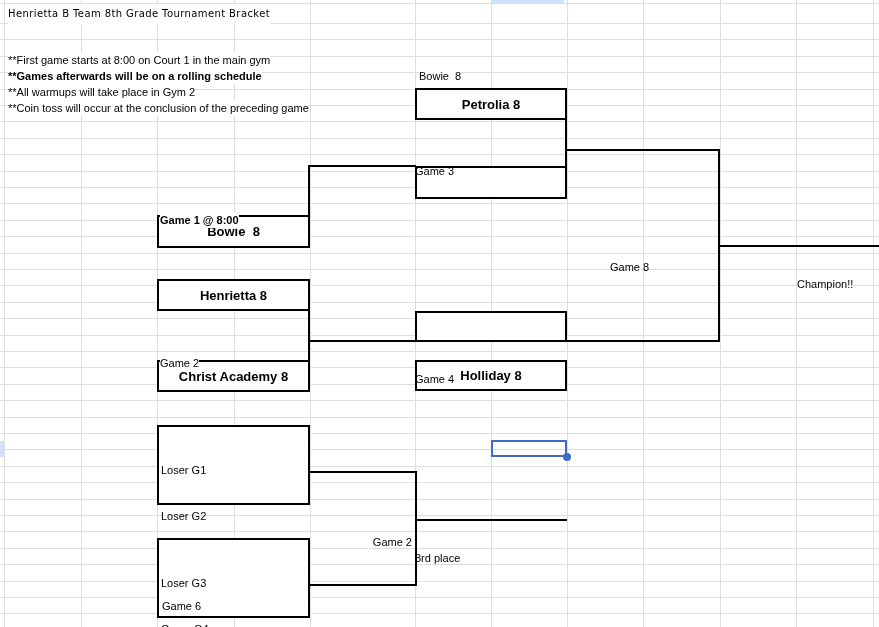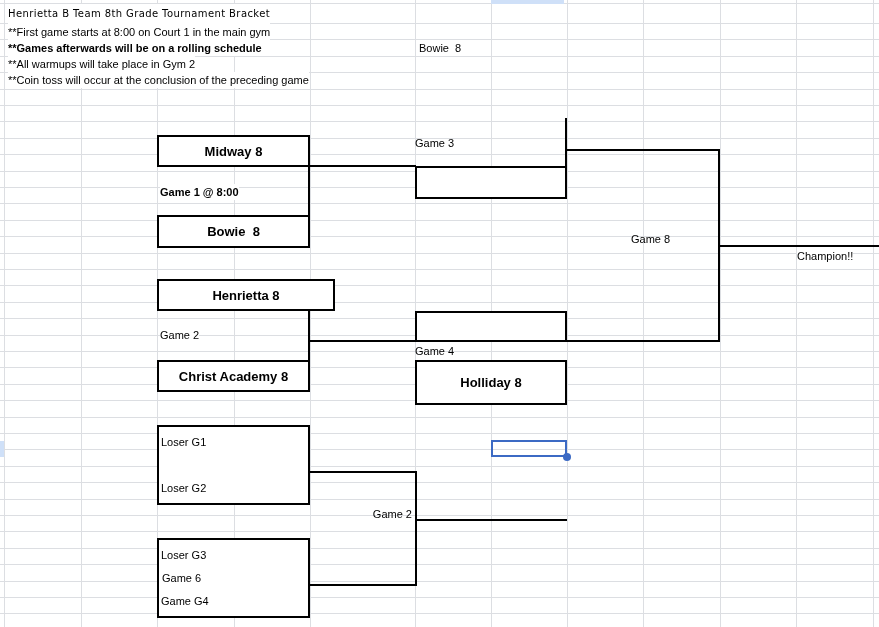--- a/index.html
+++ b/index.html
@@ -15,21 +15,21 @@
   
   .sliver{position:absolute;background:#cfe0f8;}
   
   .bl{position:absolute;background:#000;}
   
   .tbox{position:absolute;border:2px solid #000;background:#fff;box-sizing:border-box;
     display:flex;align-items:center;justify-content:center;
     font-weight:bold;font-size:13px;white-space:pre;}
   
   .lbl{position:absolute;height:16px;line-height:16px;font-size:11px;
-    white-space:pre;background:#fff;}
+    white-space:pre;background:#fff;margin-top:28px;}
   .lbl.nobg{background:transparent;}
   .bold{font-weight:bold;}
   .ctr{text-align:left;}
   .rgt{text-align:right;}
   
   .title{position:absolute;height:20px;line-height:20px;font-size:10px;
     letter-spacing:.4px;font-family:"DejaVu Sans",sans-serif;background:#fff;white-space:pre;}
   
   .selcell{position:absolute;border:2px solid #3c6ac4;box-sizing:border-box;background:transparent;}
   .handle{position:absolute;width:8px;height:8px;border-radius:50%;background:#3c6ac4;}
@@ -64,47 +64,48 @@
   <div class="bl" style="left:565px;top:118px;width:2px;height:50px"></div>
   <div class="bl" style="left:565px;top:149px;width:155px;height:2px"></div>
   <div class="bl" style="left:565px;top:340px;width:155px;height:2px"></div>
   <div class="bl" style="left:718px;top:149px;width:2px;height:193px"></div>
   <div class="bl" style="left:718px;top:245px;width:161px;height:2px"></div>
   <div class="bl" style="left:308px;top:471px;width:109px;height:2px"></div>
   <div class="bl" style="left:308px;top:584px;width:109px;height:2px"></div>
   <div class="bl" style="left:415px;top:471px;width:2px;height:115px"></div>
   <div class="bl" style="left:415px;top:519px;width:152px;height:2px"></div>
 
+  <div class="tbox" style="left:415px;top:88px;width:152px;height:32px">Petrolia 8</div>
   <div class="tbox" style="left:415px;top:166px;width:152px;height:33px"></div>
-  <div class="tbox" style="left:157px;top:135px;width:153px;height:32px">Midway 8</div>
   <div class="tbox" style="left:157px;top:215px;width:153px;height:33px">Bowie  8</div>
-  <div class="tbox" style="left:157px;top:279px;width:178px;height:32px">Henrietta 8</div>
+  <div class="tbox" style="left:157px;top:279px;width:153px;height:32px">Henrietta 8</div>
   <div class="tbox" style="left:157px;top:360px;width:153px;height:32px">Christ Academy 8</div>
   <div class="tbox" style="left:415px;top:311px;width:152px;height:31px"></div>
-  <div class="tbox" style="left:415px;top:360px;width:152px;height:45px">Holliday 8</div>
+  <div class="tbox" style="left:415px;top:360px;width:152px;height:31px">Holliday 8</div>
   <div class="tbox" style="left:157px;top:425px;width:153px;height:80px"></div>
   <div class="tbox" style="left:157px;top:538px;width:153px;height:80px"></div>
 
   <div class="title" style="left:8px;top:4px">Henrietta B Team 8th Grade Tournament Bracket</div>
   <div class="lbl" style="left:8px;top:24px">**First game starts at 8:00 on Court 1 in the main gym</div>
   <div class="lbl bold" style="left:8px;top:40px">**Games afterwards will be on a rolling schedule</div>
   <div class="lbl" style="left:8px;top:56px">**All warmups will take place in Gym 2</div>
   <div class="lbl" style="left:8px;top:72px">**Coin toss will occur at the conclusion of the preceding game</div>
 
   <div class="lbl" style="left:419px;top:40px">Bowie  8</div>
   <div class="lbl ctr nobg" style="left:415px;top:135px;width:150px">Game 3</div>
   <div class="lbl bold" style="left:160px;top:184px">Game 1 @ 8:00</div>
   <div class="lbl" style="left:160px;top:327px">Game 2</div>
   <div class="lbl ctr nobg" style="left:415px;top:343px;width:152px">Game 4</div>
-  <div class="lbl ctr nobg" style="left:631px;top:231px;width:66px">Game 8</div>
+  <div class="lbl ctr nobg" style="left:610px;top:231px;width:66px">Game 8</div>
   <div class="lbl" style="left:797px;top:248px">Champion!!</div>
 
   <div class="lbl nobg" style="left:161px;top:434px">Loser G1</div>
   <div class="lbl nobg" style="left:161px;top:480px">Loser G2</div>
   <div class="lbl rgt nobg" style="left:310px;top:506px;width:102px">Game 2</div>
+  <div class="lbl ctr nobg" style="left:415px;top:522px;width:152px">3rd place</div>
   <div class="lbl nobg" style="left:161px;top:547px">Loser G3</div>
   <div class="lbl ctr nobg" style="left:162px;top:570px;width:143px">Game 6</div>
   <div class="lbl nobg" style="left:161px;top:593px">Game G4</div>
 
   <div class="selcell" style="left:491px;top:440px;width:76px;height:17px"></div>
   <div class="handle" style="left:563px;top:453px"></div>
 
 </div>
 
 </body></html>

